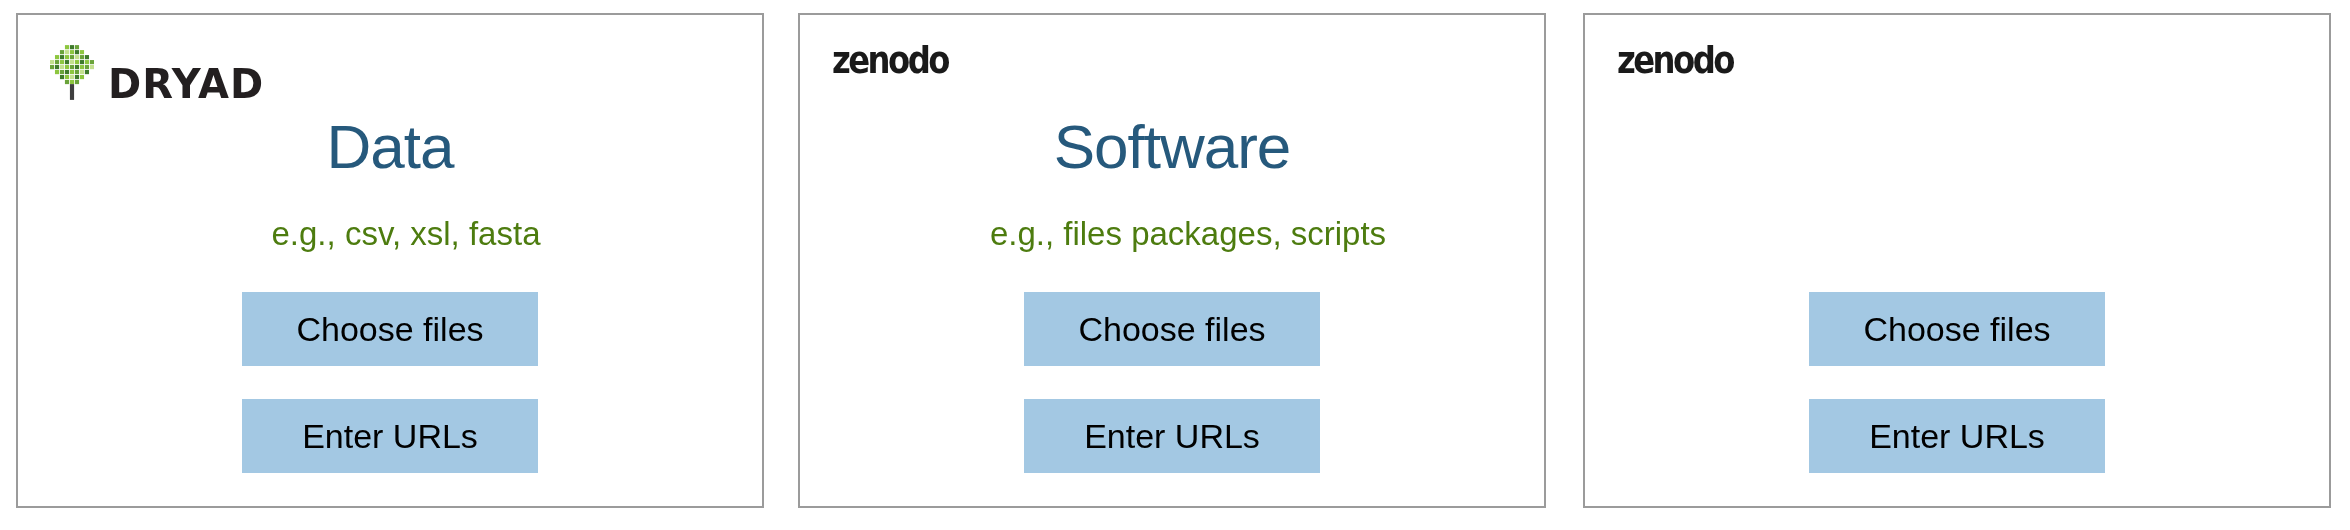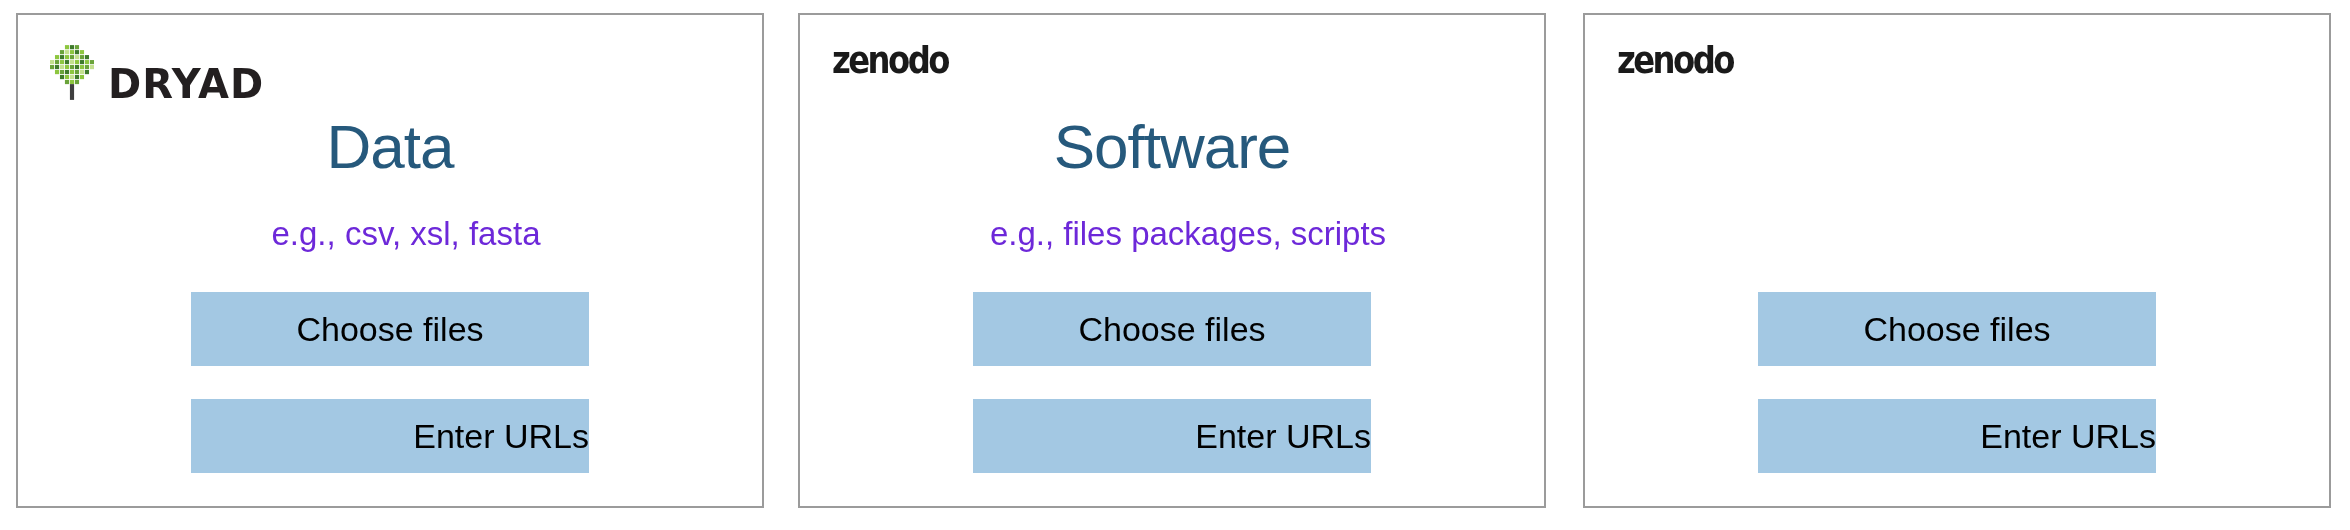--- a/index.html
+++ b/index.html
@@ -39,31 +39,31 @@
     display:inline-block;transform:scaleX(.85);transform-origin:left bottom;
   }
 
   .panel-title{
     position:absolute;top:100px;left:0;right:0;text-align:center;
     font-size:62px;line-height:64px;font-weight:400;letter-spacing:-1px;
     color:var(--title-blue,#26597c);white-space:nowrap;
   }
   .panel-examples{
     position:absolute;top:192px;left:0;right:0;text-align:center;
-    font-size:33px;line-height:54px;color:#6d28d9;white-space:nowrap;padding-left:32px;
+    font-size:33px;line-height:54px;color:#4d7c0f;white-space:nowrap;padding-left:32px;
   }
   .btn{
     position:absolute;left:50%;transform:translateX(-50%);
-    width:398px;height:74px;border:none;cursor:pointer;
+    width:296px;height:74px;border:none;cursor:pointer;
     background:var(--button-blue,#a3c8e3);
     font-family:"Liberation Sans", sans-serif;
     font-size:34px;color:#000000;display:block;text-align:center;
   }
   .btn.choose{top:277px;}
-  .btn.urls{top:384px;text-align:right;}
+  .btn.urls{top:384px;}
 </style>
 </head>
 <body>
 
 <div class="canvas">
 
   <div class="panel p1">
     <div class="logo dryad">
       <svg class="tree-icon" viewBox="0 0 53 66" xmlns="http://www.w3.org/2000/svg" aria-hidden="true">
         <g fill="#8dc63f">

